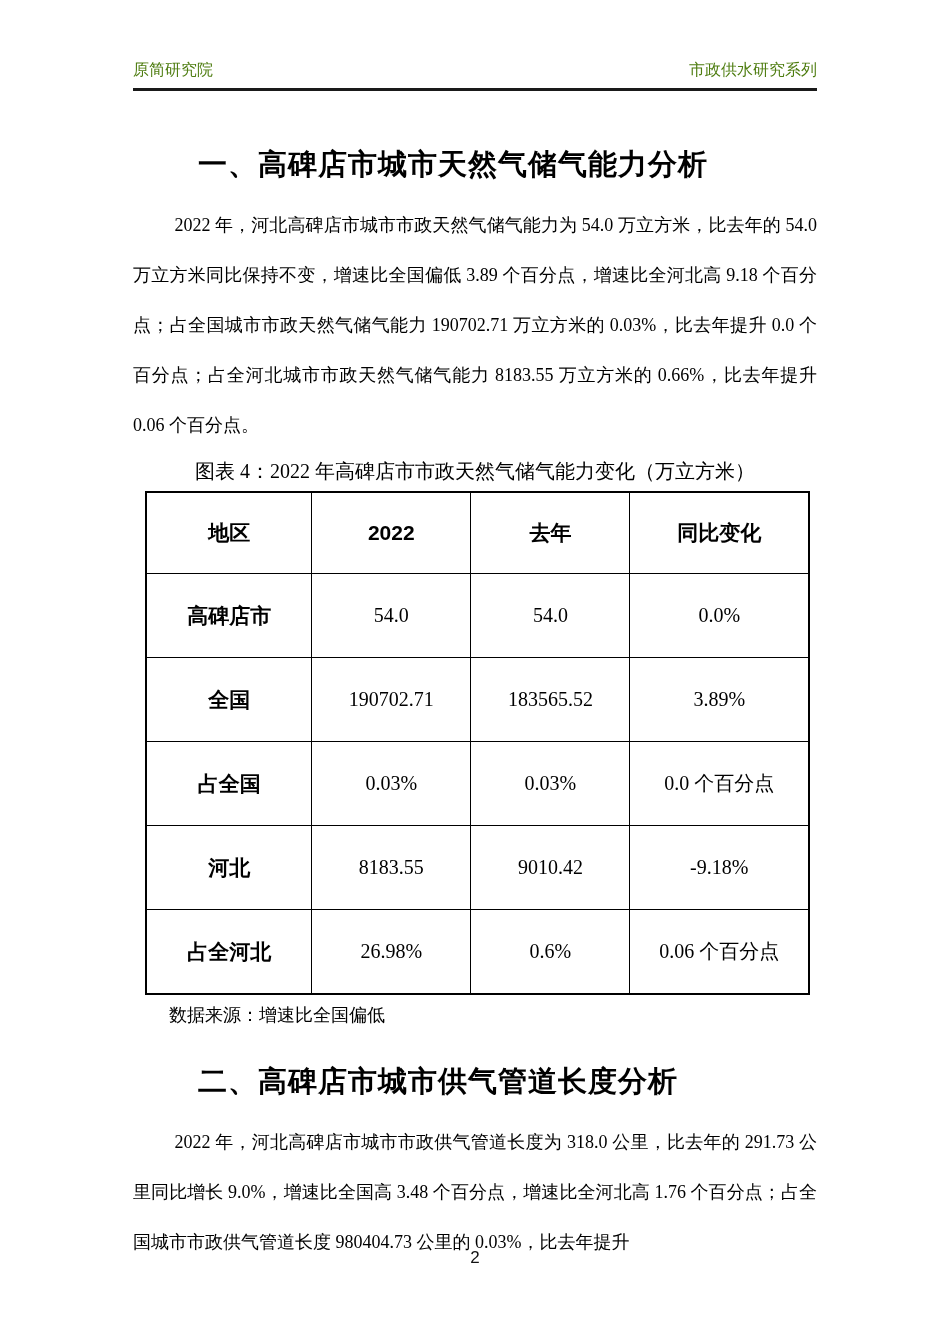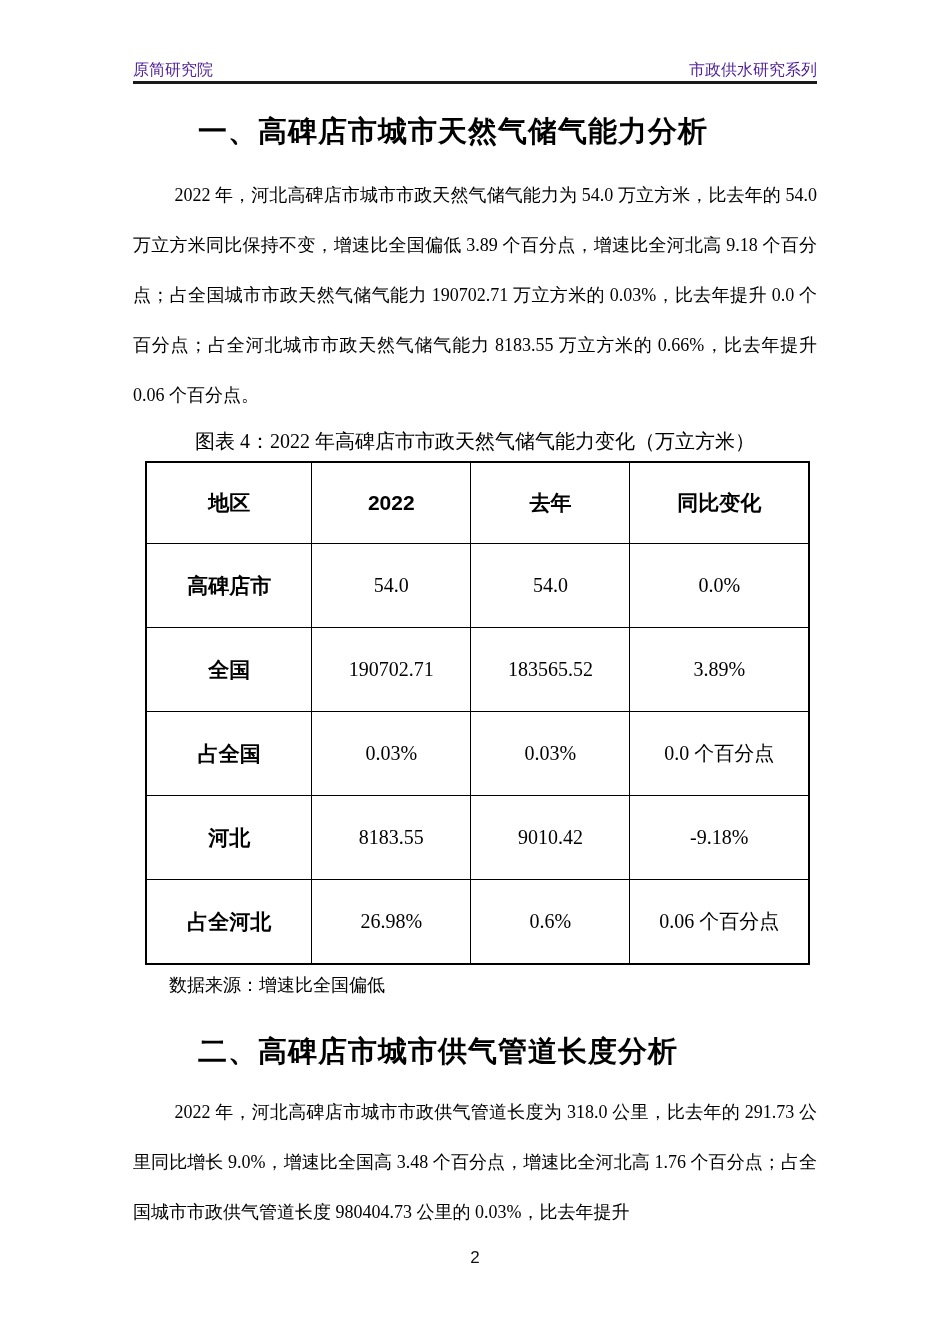--- a/index.html
+++ b/index.html
@@ -17,32 +17,33 @@
     font-family: "Liberation Serif", "DejaVu Serif", serif;
     overflow: hidden;
     box-sizing: border-box;
     padding: 0 133px;
   }
   .doc-header {
     display: flex;
     justify-content: space-between;
     align-items: flex-end;
     padding-top: 60px;
+    padding-bottom: 7px;
     border-bottom: 3px solid #1a1a1a;
     font-size: 16px;
     font-family: "Liberation Sans", "DejaVu Sans", sans-serif;
-    color: #4c1d95;
+    color: #4d7c0f;
   }
   h1.section-heading {
     font-size: 29px;
     font-weight: bold;
-    margin: 30px 0 0 0;
+    margin: 53px 0 0 0;
     padding-left: 65px;
     line-height: 40px;
-    font-family: Liberation Mono, monospace;
+    font-family: Liberation Sans, sans-serif;
     letter-spacing: 1px;
   }
   p.body-text {
     font-size: 18px;
     line-height: 50px;
     text-align: justify;
     text-indent: 2.3em;
     margin: 16px 0 0 0;
     font-family: Liberation Serif, serif;
   }

